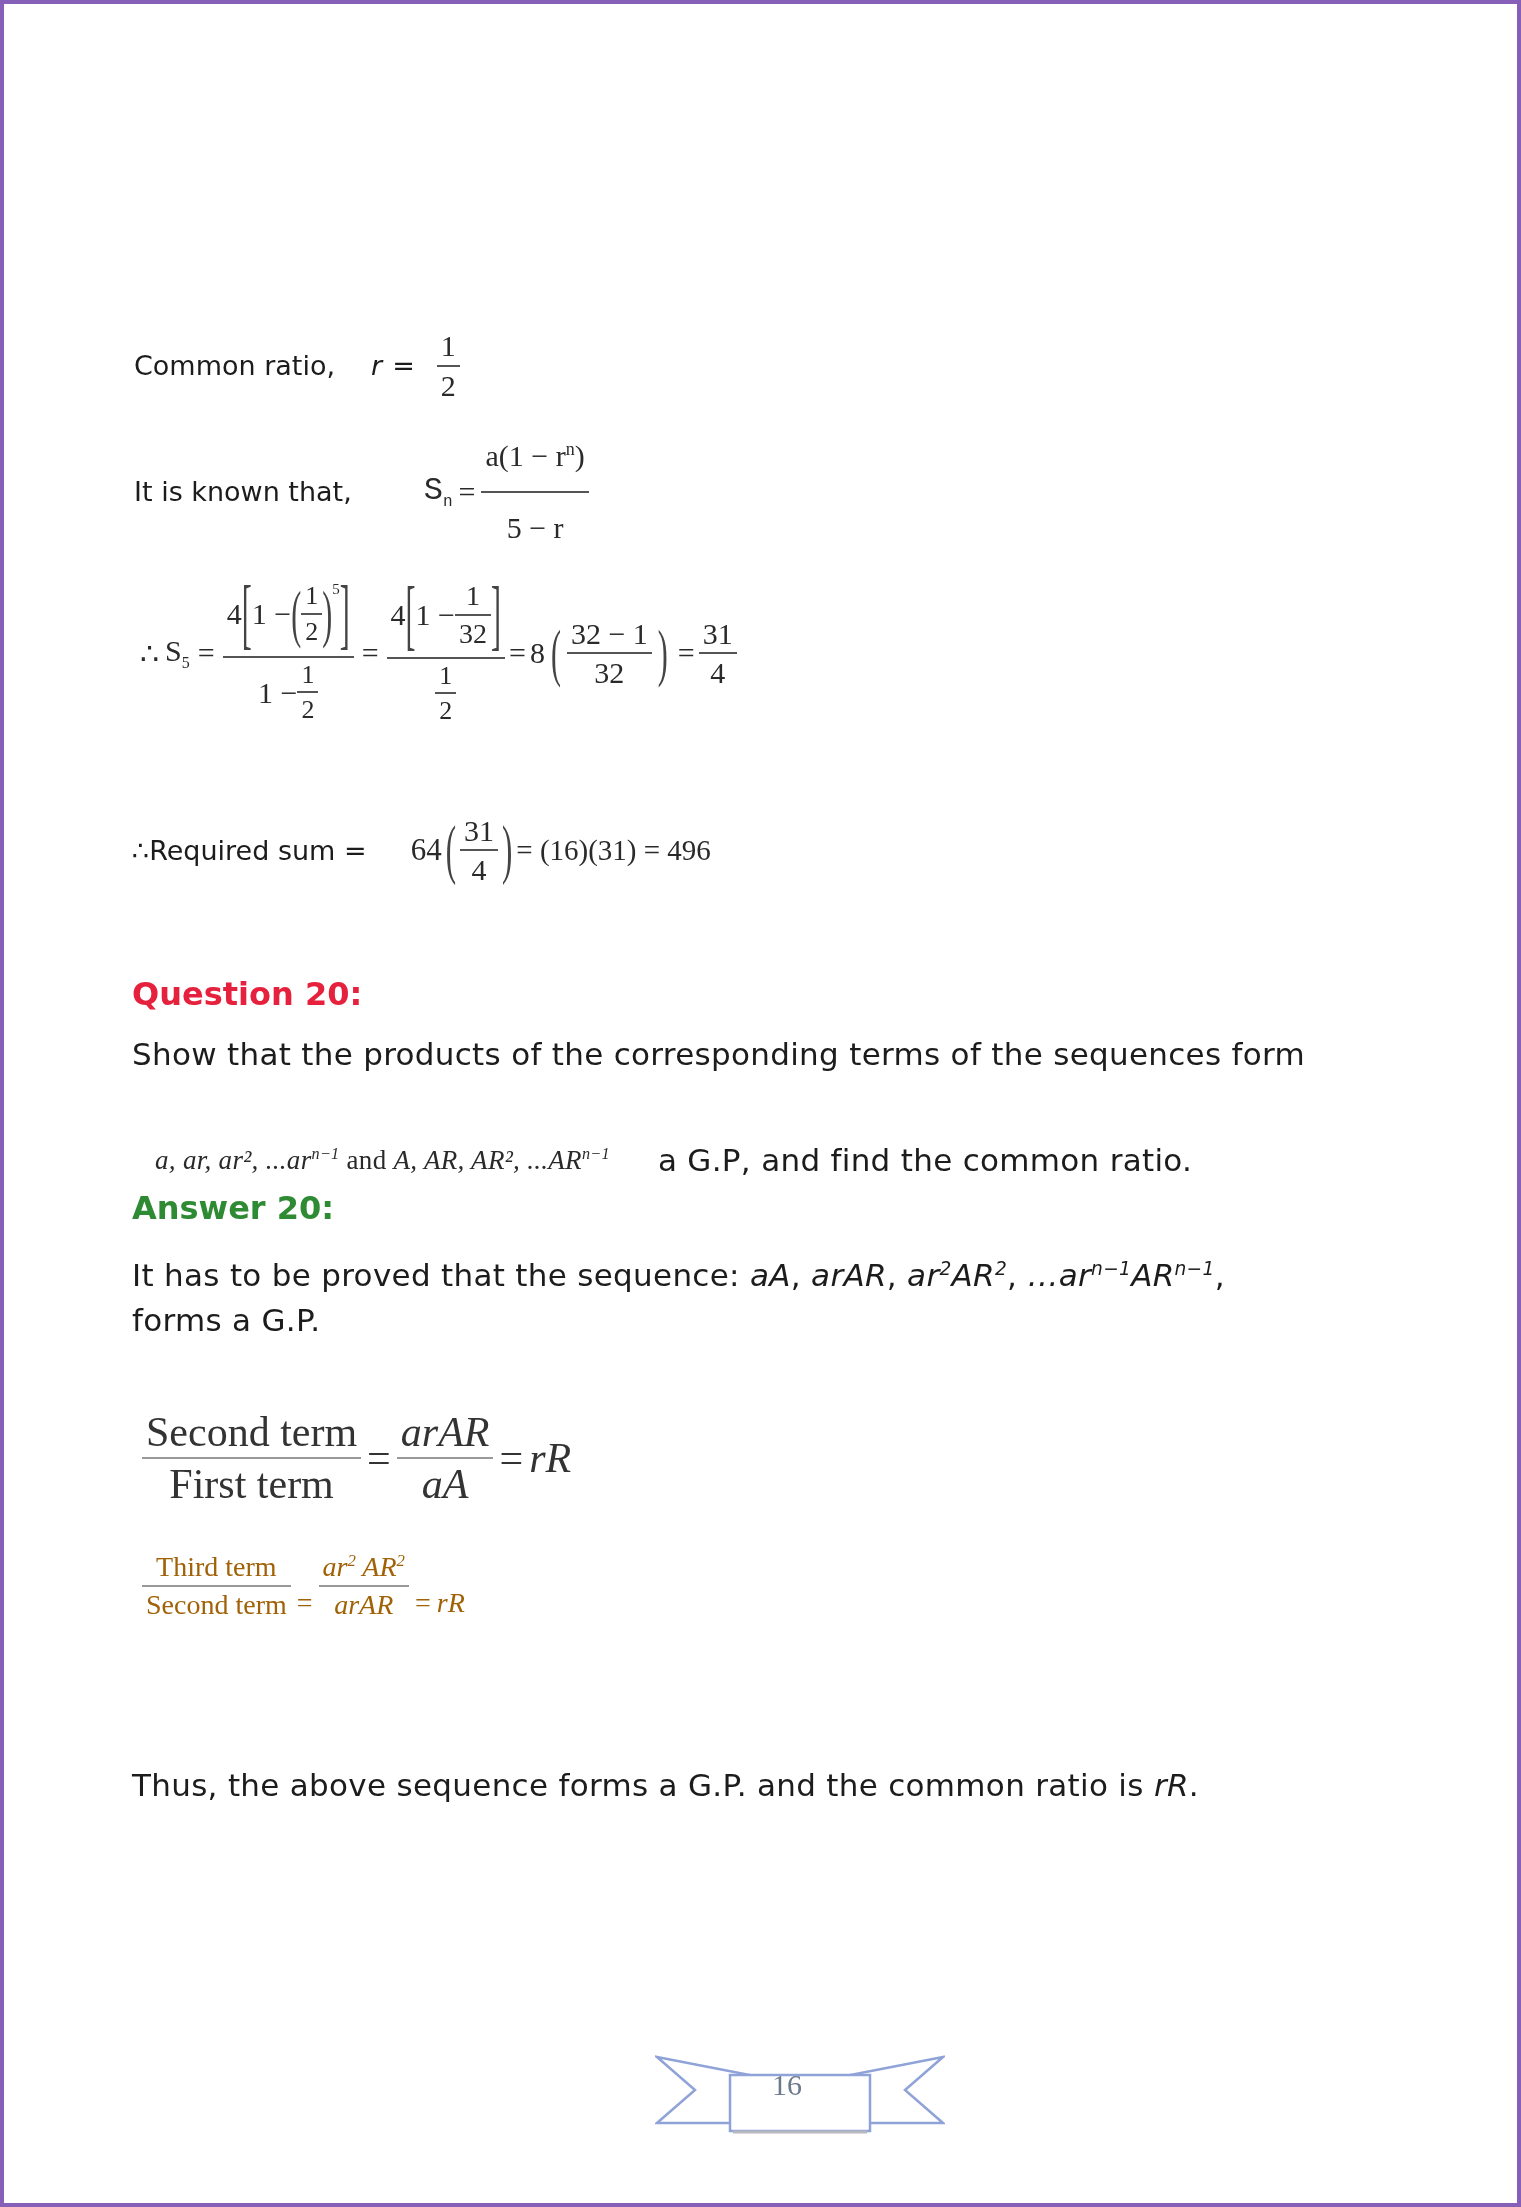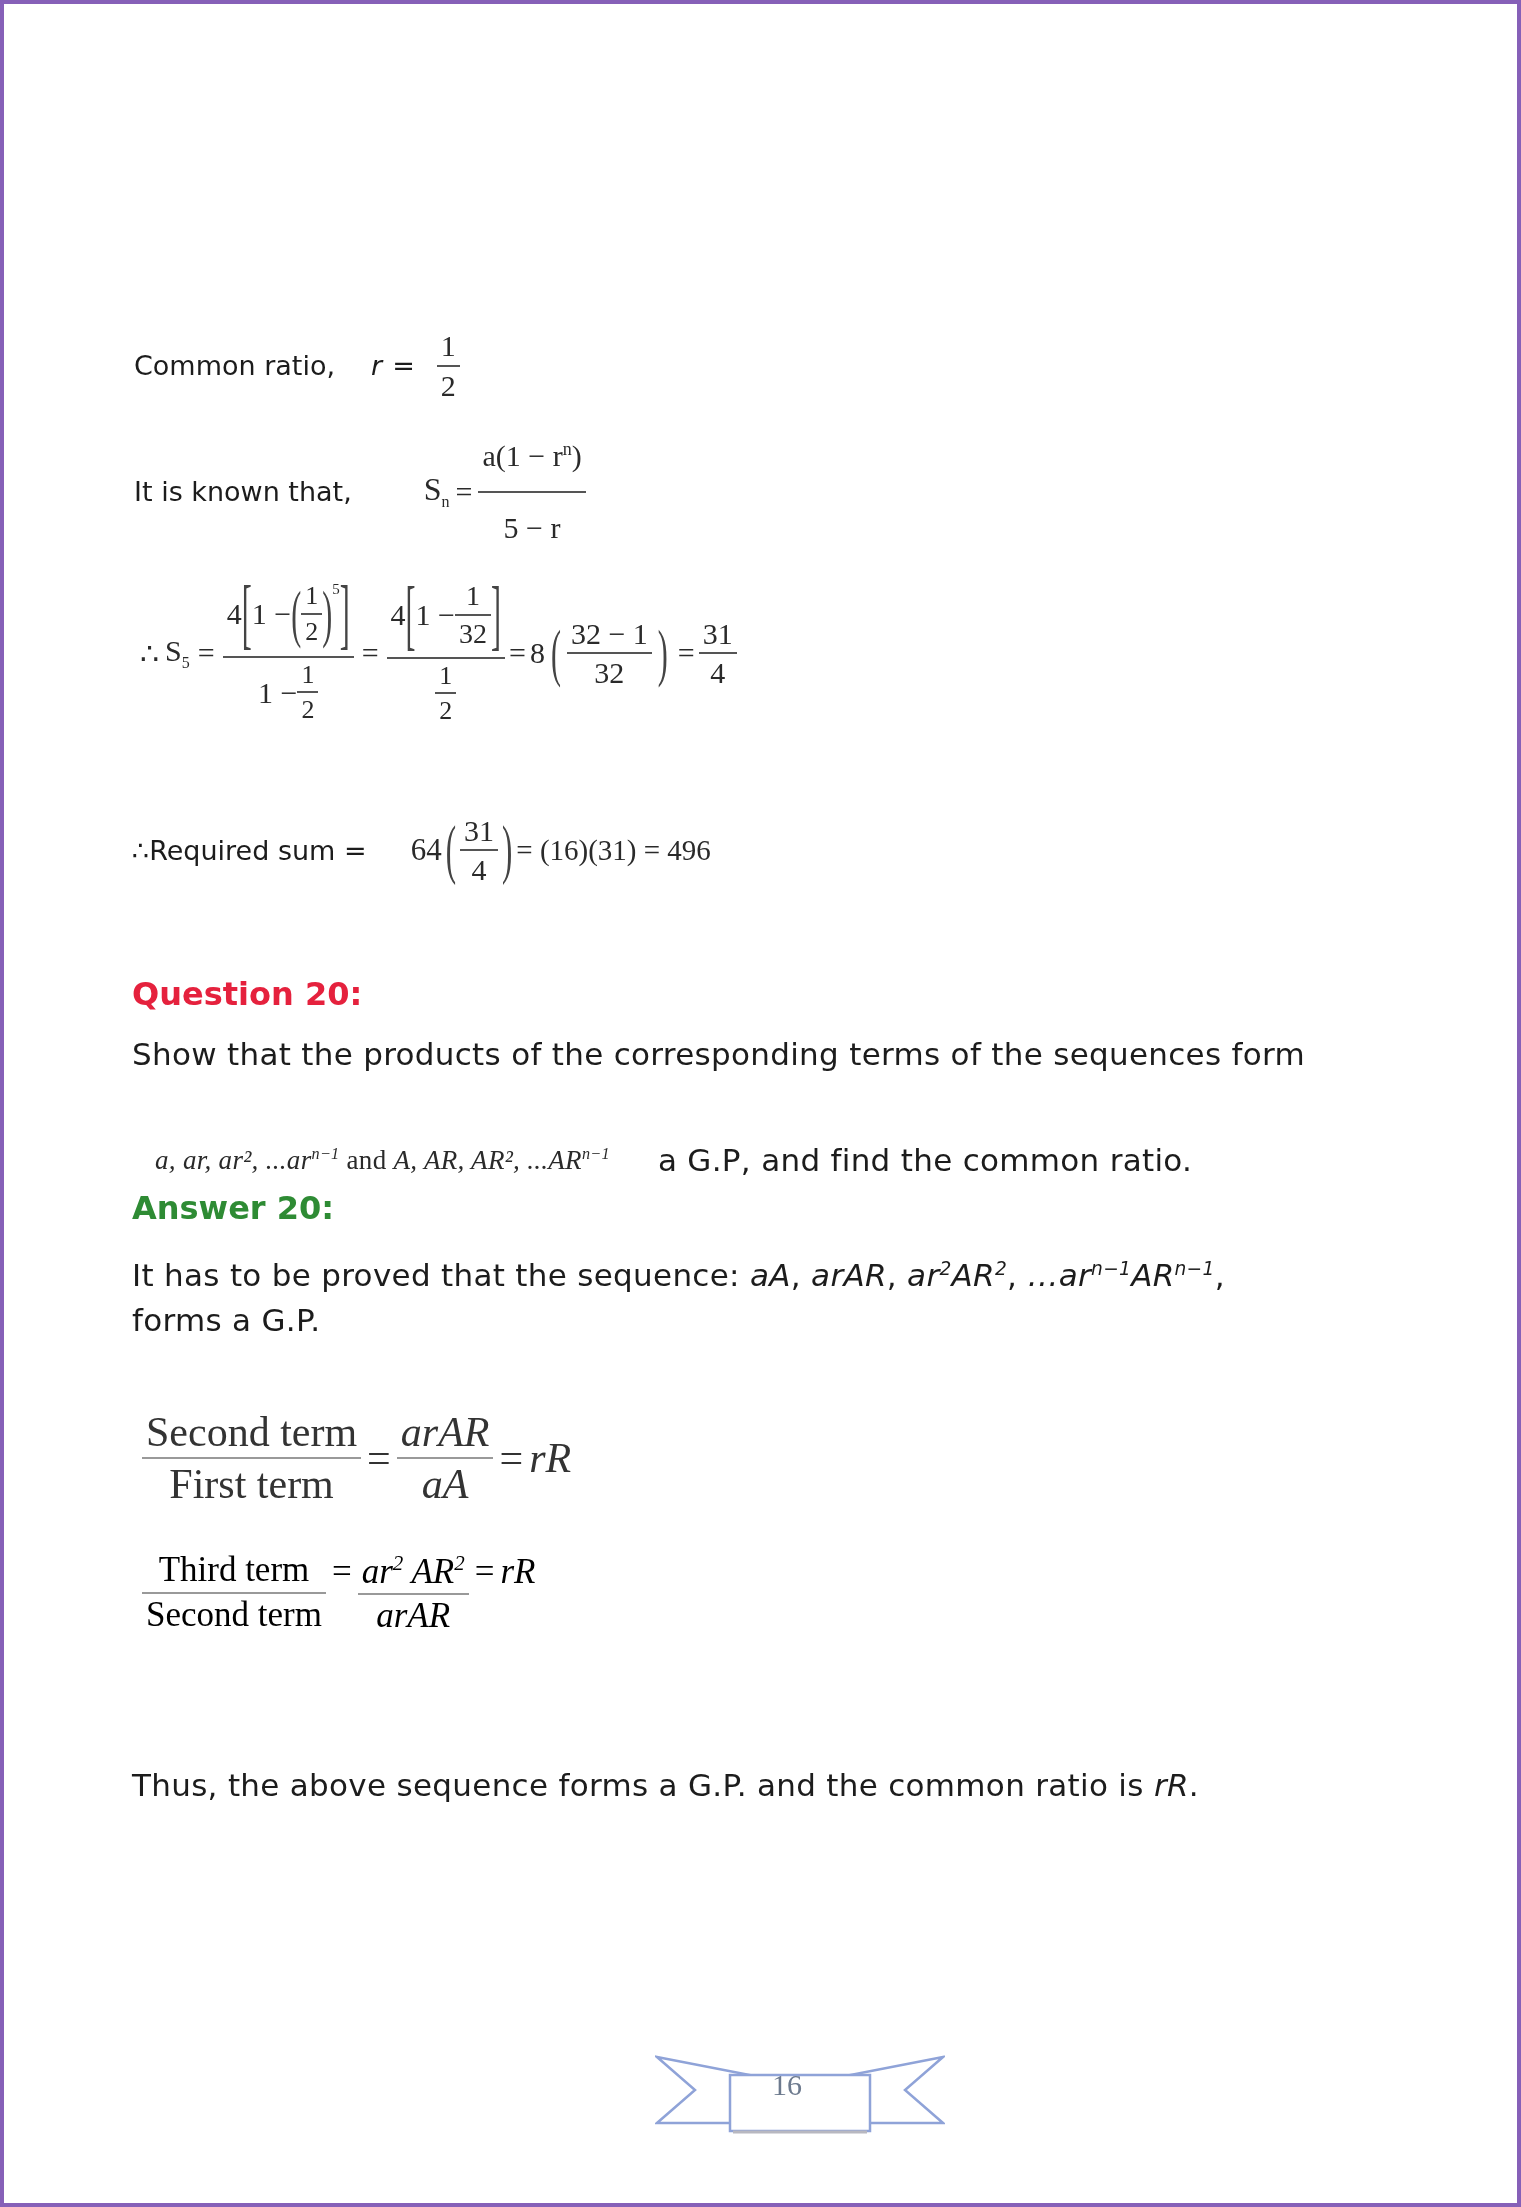--- a/index.html
+++ b/index.html
@@ -46,21 +46,21 @@
   <span style="margin-left:10px;">=</span>
   <span class="frac math" style="margin-left:22px; font-size:30px;">
     <span class="num">1</span>
     <span class="bar"></span>
     <span class="den">2</span>
   </span>
 </div>
 
 <div class="abs small-text" style="left:134px; top:440px; display:flex; align-items:center;">
   <span>It is known that,</span>
-  <span class="math" style="margin-left:72px; font-size:32px;">
+  <span class="math" style="margin-left:72px; font-size:32px;font-family:Liberation Mono, monospace;">
     <span>S</span><sub style="font-size:16px;">n</sub>
   </span>
   <span class="math" style="margin:0 6px; font-size:30px;">=</span>
   <span class="frac math" style="font-size:30px;gap:16px;">
     <span class="num"><span>a(1 − r</span><sup>n</sup><span>)</span></span>
     <span class="bar"></span>
     <span class="den">5 − r</span>
   </span>
 </div>
 
@@ -172,21 +172,21 @@
   <span style="margin:0 6px;">=</span>
   <span class="frac it">
     <span class="num">arAR</span>
     <span class="bar" style="border-top-color:#999;"></span>
     <span class="den">aA</span>
   </span>
   <span style="margin:0 6px;">=</span>
   <span class="it">rR</span>
 </div>
 
-<div class="abs math" style="left:142px; top:1552px; display:flex; align-items:flex-start; font-size:35px; color:#000000;">
+<div class="abs math" style="left:142px; top:1552px; display:flex; align-items:flex-end; font-size:28px; color:#a16207;">
   <span class="frac">
     <span class="num">Third term</span>
     <span class="bar" style="border-top-color:#999;"></span>
     <span class="den">Second term</span>
   </span>
   <span style="margin:0 6px;">=</span>
   <span class="frac it">
     <span class="num"><span>ar</span><sup>2</sup> <span>AR</span><sup>2</sup></span>
     <span class="bar" style="border-top-color:#999;"></span>
     <span class="den">arAR</span>

